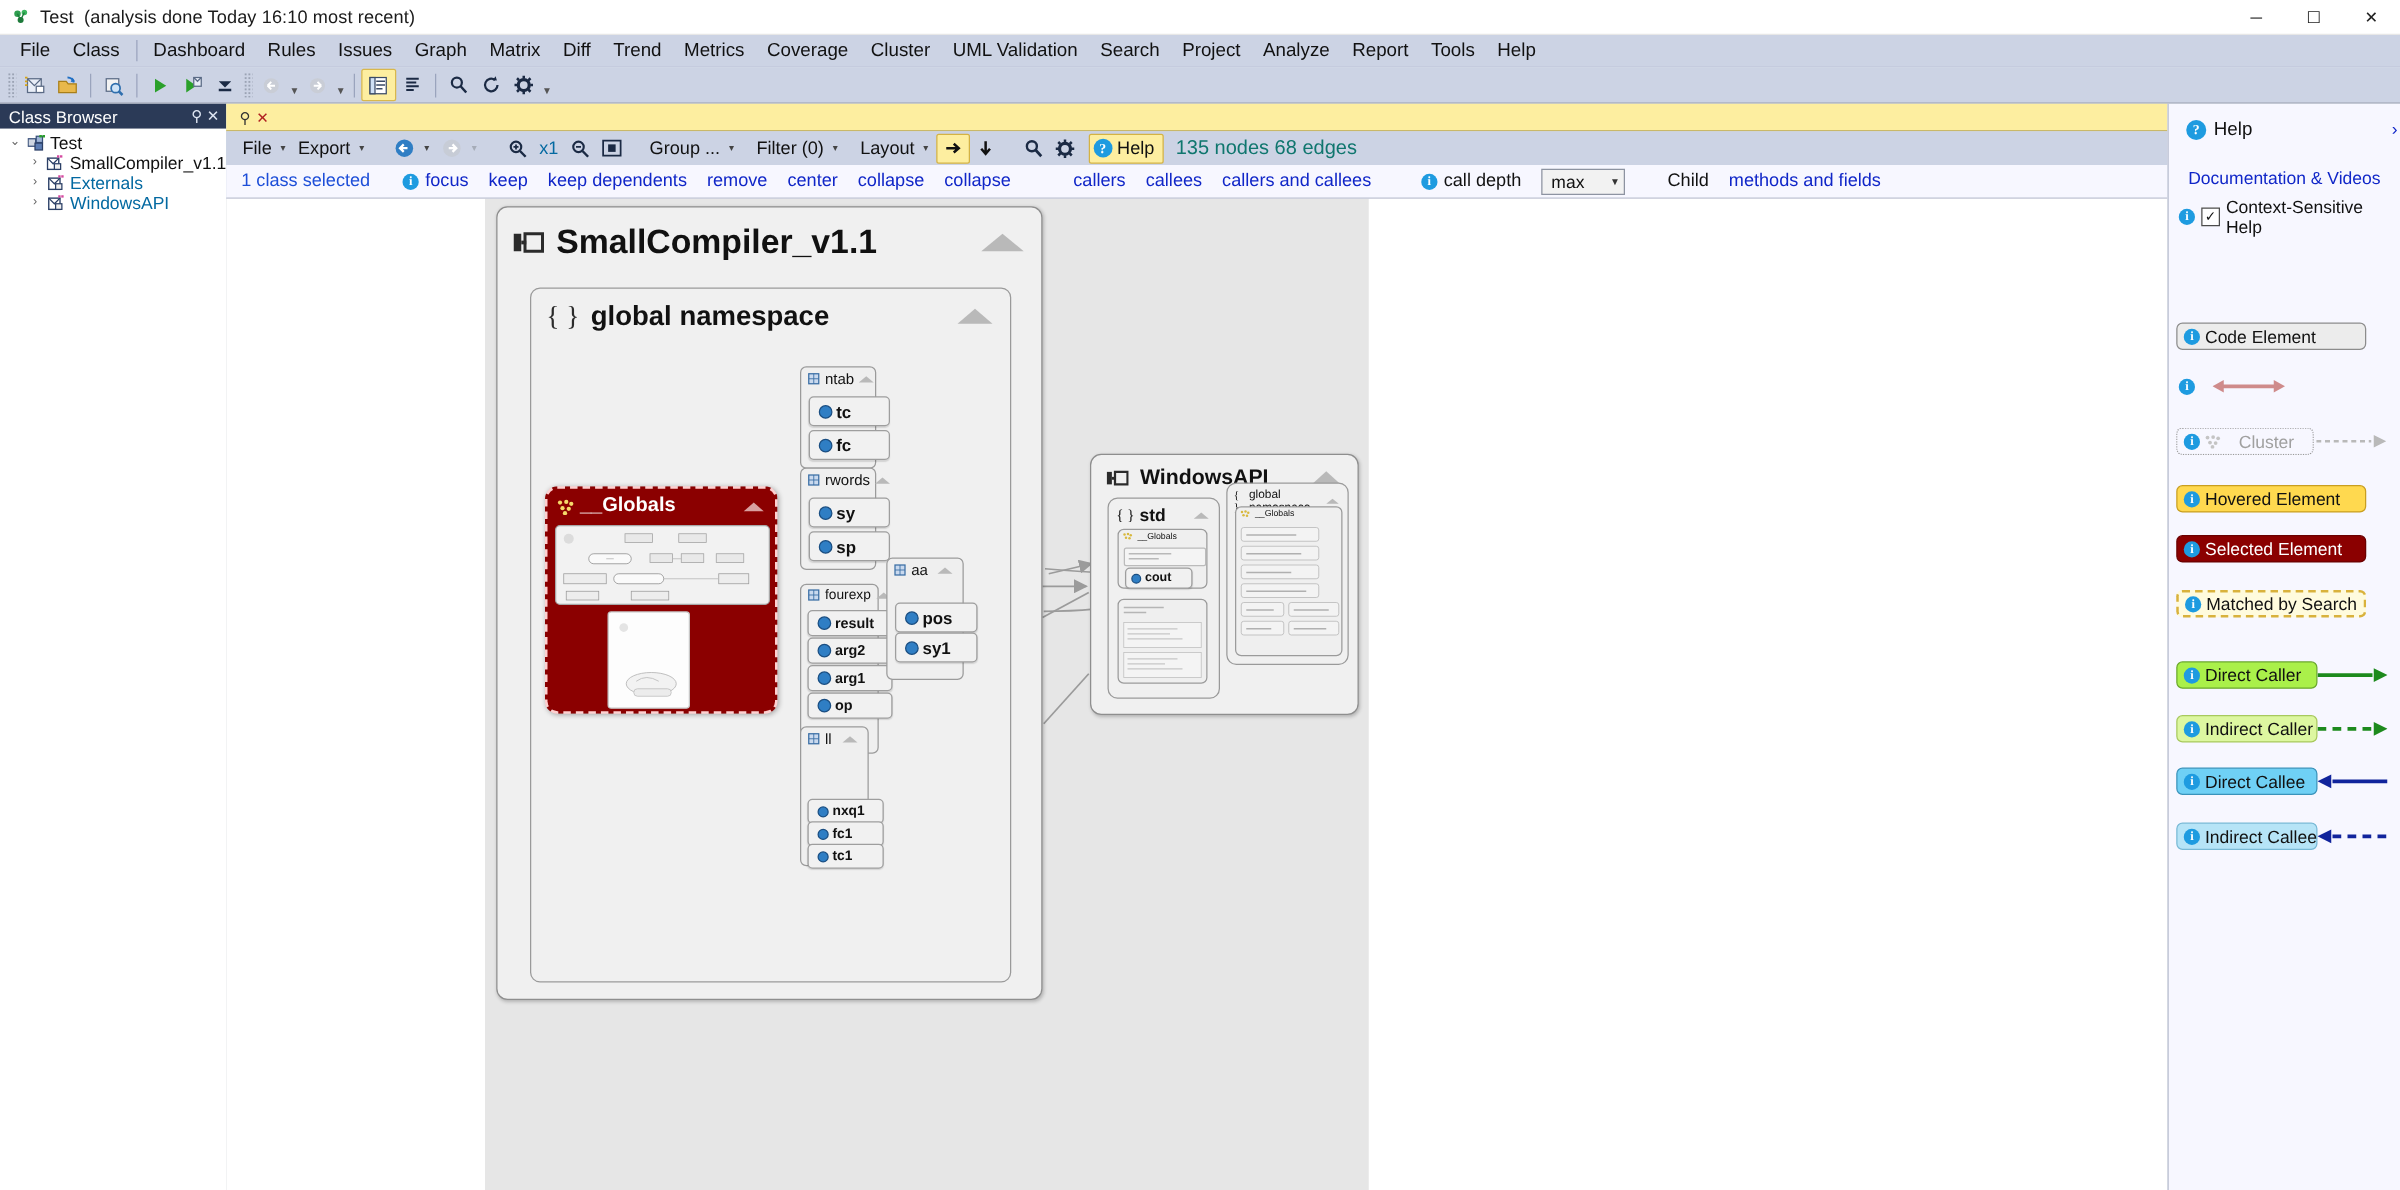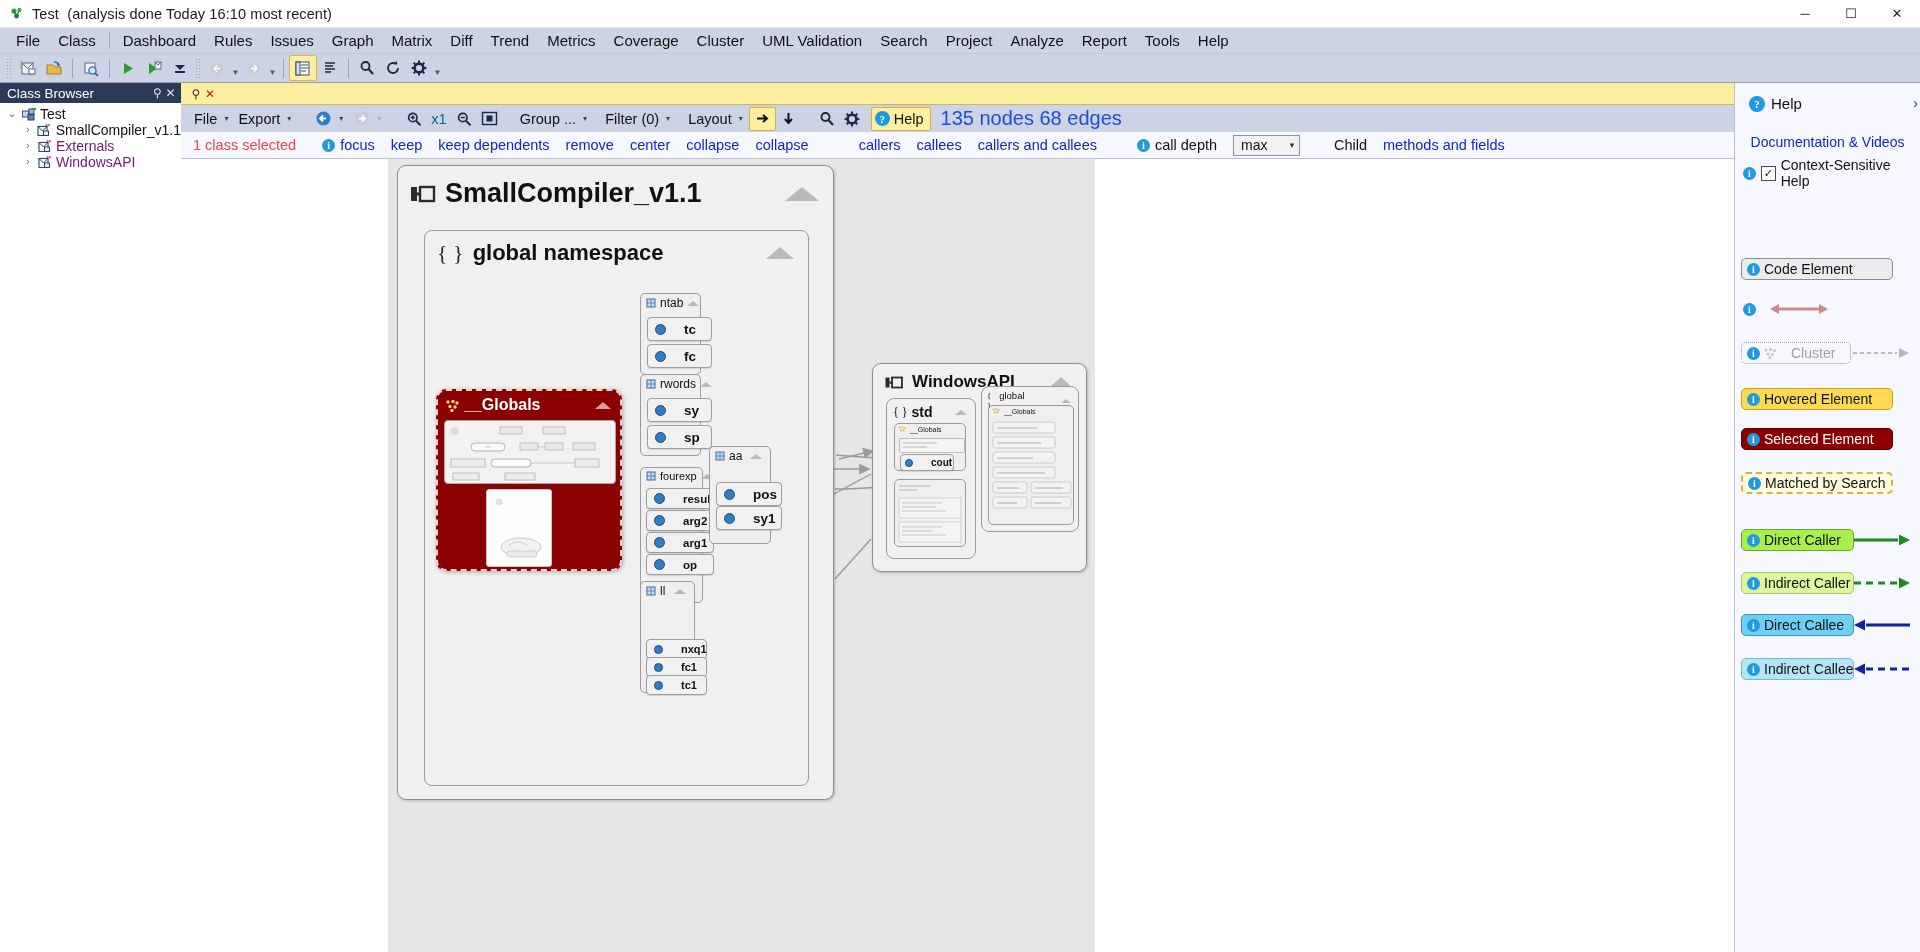--- a/index.html
+++ b/index.html
@@ -43,45 +43,45 @@
   .leftpanel{width:181px;display:flex;flex-direction:column;background:#fff;flex:0 0 auto;}
   .panel-head{height:20px;background:#2b3a57;color:#fff;display:flex;align-items:center;
               padding:0 4px 0 7px;font-size:13.5px;}
   .panel-head .ttl{flex:1 1 auto;}
   .panel-head .hicon{width:13px;text-align:center;font-size:12px;color:#dfe6f3;}
   .tree{flex:1 1 auto;background:#fff;padding-top:3px;font-size:14px;overflow:hidden;}
   .trow{height:16px;display:flex;align-items:center;white-space:nowrap;}
   .tw{width:16px;text-align:center;color:#666;font-size:10px;line-height:16px;}
   .ticon{width:18px;display:flex;align-items:center;justify-content:center;}
   .tlabel{padding-left:2px;color:#111;font-size:14px;}
-  .tlabel.link{color:#701a75;}
+  .tlabel.link{color:#0369a1;}
 
   
   .center{flex:1 1 auto;display:flex;flex-direction:column;min-width:0;background:#ccd3e4;}
   .tabstrip{height:21px;background:#fdeea0;border-bottom:1px solid #c9b869;
             display:flex;align-items:center;padding-left:8px;flex:0 0 auto;}
   .tabstrip .tabname{font-size:14px;color:#111;flex:1 1 auto;}
   .tabstrip .hicon{width:14px;text-align:center;font-size:12px;color:#333;}
 
   .gtoolbar{height:27px;background:#ccd3e4;display:flex;align-items:center;
             padding-left:9px;flex:0 0 auto;gap:0;}
   .gt-text{font-size:14.5px;color:#111;padding:2px 4px;white-space:nowrap;}
   .gt-caret{font-size:8px;color:#444;padding:0 6px 0 3px;}
   .gt-sep{width:14px;}
   .gt-btn{width:25px;height:22px;display:flex;align-items:center;justify-content:center;border-radius:2px;}
   .gt-btn.hl{background:#fdeea0;border:1px solid #d4b244;}
   .gt-x1{font-size:14.5px;color:#0369a1;padding:0 5px;}
   .helpchip{display:flex;align-items:center;gap:4px;background:#fdeea0;
             border:1px solid #d4b244;border-radius:2px;padding:1px 6px 1px 3px;height:20px;}
   .helpchip span{font-size:14.5px;}
-  .nodecount{font-size:20px;color:#1d4ed8;padding-left:10px;white-space:nowrap;}
+  .nodecount{font-size:16px;color:#0f766e;padding-left:10px;white-space:nowrap;}
 
   .gtoolbar2{height:26px;background:#f7f7ff;border-bottom:1px solid #b9bfd0;
              display:flex;align-items:center;padding-left:12px;flex:0 0 auto;}
-  .sel-text{font-size:14.5px;color:#ef4444;margin-right:26px;white-space:nowrap;}
+  .sel-text{font-size:14.5px;color:#1d4ed8;margin-right:26px;white-space:nowrap;}
   .lnk{font-size:14.5px;color:#1026c8;margin-right:16px;white-space:nowrap;}
   .plain{font-size:14.5px;color:#111;margin-right:16px;white-space:nowrap;}
   .gap{width:34px;}
   .sel-combo{height:19px;border:1px solid #8d93a1;background:#f2f2f2;display:flex;
              align-items:center;padding:0 3px 0 7px;font-size:14px;color:#111;margin-right:12px;}
   .sel-combo .cv{min-width:40px;}
   .sel-combo .cc{font-size:8px;color:#333;padding-left:7px;}
 
   .canvas{flex:1 1 auto;position:relative;background:#e6e6e6;overflow:hidden;}
   .canvas .wshade{position:absolute;top:0;bottom:0;background:#fff;}
@@ -92,21 +92,21 @@
             box-shadow:1px 1px 3px rgba(0,0,0,.22);}
   .boxtitle{display:flex;align-items:center;gap:9px;padding:8px 10px 0 12px;}
   .boxtitle .t{font-weight:bold;color:#111;}
   .tri{width:0;height:0;border-left:17px solid transparent;border-right:17px solid transparent;
        border-bottom:14px solid #b9b9b9;margin-left:auto;margin-right:4px;}
   .tri.sm{border-left-width:9px;border-right-width:9px;border-bottom-width:8px;}
   .tri.xs{border-left-width:6px;border-right-width:6px;border-bottom-width:5px;}
   .innerbox{background:#f0f0f0;border:1px solid #9a9a9a;border-radius:8px;}
   .smallbox{background:#efefef;border:1px solid #9b9b9b;border-radius:5px;}
   .leafrow{background:#f1f1f1;border:1px solid #9e9e9e;border-radius:4px;
-           display:flex;align-items:center;gap:18px;padding:0 7px;height:22px;
+           display:flex;align-items:center;gap:3px;padding:0 7px;height:22px;
            box-shadow:0 1px 1px rgba(0,0,0,.12);}
   .leafrow .lbl{font-size:13.5px;font-weight:bold;color:#111;}
   .dot{width:9px;height:9px;border-radius:50%;background:#2f7ec4;
        border:1px solid #1a4e82;flex:0 0 auto;}
   .hdrrow{display:flex;align-items:center;gap:4px;padding:2px 4px 0 5px;}
   .hdrrow .lbl{font-size:12px;color:#111;}
   .redbox{background:#8b0000;border:2px dashed #ffd0d0;border-radius:10px;
           box-shadow:1px 1px 4px rgba(0,0,0,.3);}
   .redbox .t{color:#fff;font-weight:bold;}
   .miniwhite{background:#f2f2f2;border:1px solid #a8a8a8;border-radius:4px;}

